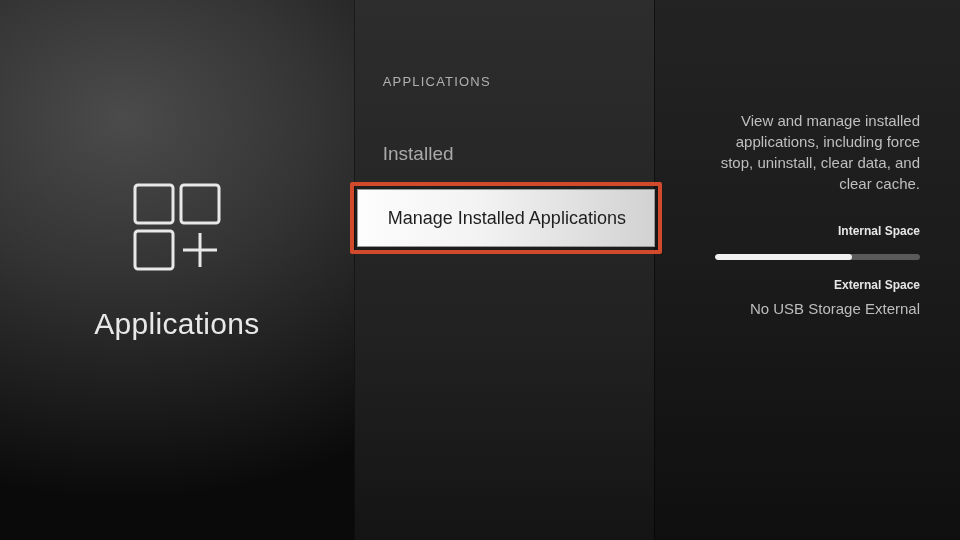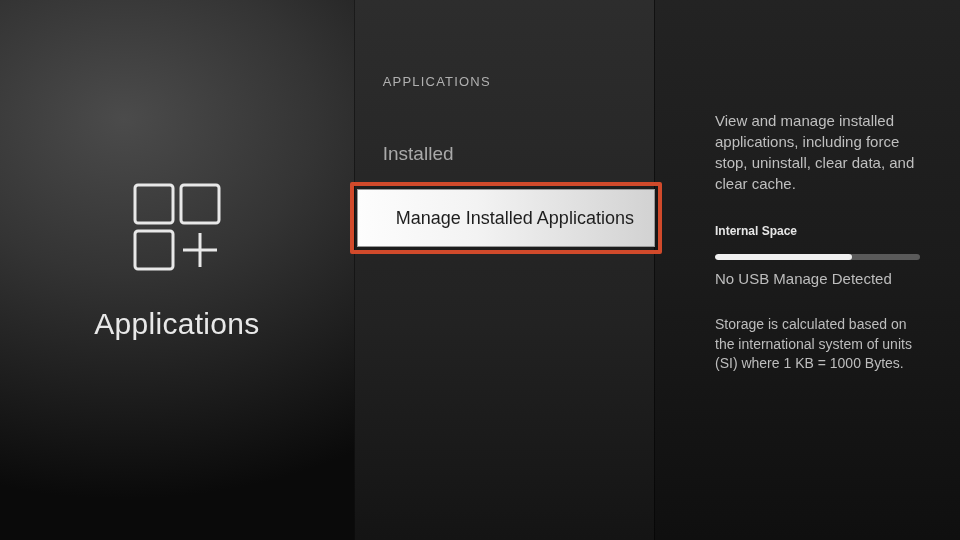--- a/index.html
+++ b/index.html
@@ -78,36 +78,37 @@
     border: 4px solid #d14a2b;
     border-radius: 2px;
     padding: 3px;
     background: rgba(0,0,0,0.2);
   }
   .selected-inner {
     background: linear-gradient(90deg, #fdfdfd 0%, #f3f3f3 40%, #d2d2d2 100%);
     height: 58px;
     display: flex;
     align-items: center;
-    padding-left: 38px;
+    padding-left: 30px;
     border: 1px solid #999;
   }
   .selected-inner span {
     color: #1e1e1e;
     font-size: 18px;
     font-weight: 400;
   }
   
   .right {
     flex: 1;
     height: 100%;
     background: linear-gradient(180deg, #232323 0%, #1b1b1b 50%, #0f0f0f 100%);
     border-left: 1px solid rgba(0,0,0,0.5);
     padding: 110px 40px 0 60px;
     color: #c9c9c9;
+    text-align: right;
   }
   .desc {
     font-size: 15px;
     line-height: 1.4;
     color: #bfbfbf;
     margin-bottom: 30px;
     max-width: 230px;
   }
   .subhead {
     font-size: 12px;
@@ -183,18 +184,18 @@
   </div>
 
   <div class="right">
     <div class="desc">View and manage installed applications, including force stop, uninstall, clear data, and clear cache.</div>
 
     <div class="subhead">Internal Space</div>
     <div class="progress-track">
       <div class="progress-fill" style="width:67%"></div>
     </div>
 
-    <div class="ext-status">No USB Manage Detected</div>
-
-    <div class="footnote">Storage is calculated based on the international system of units (SI) where 1 KB = 1000 Bytes.</div>
+    <div class="subhead">External Space</div>
+    <div class="ext-status">No USB Storage External</div>
+
   </div>
 
 </div>
 
 </body></html>

